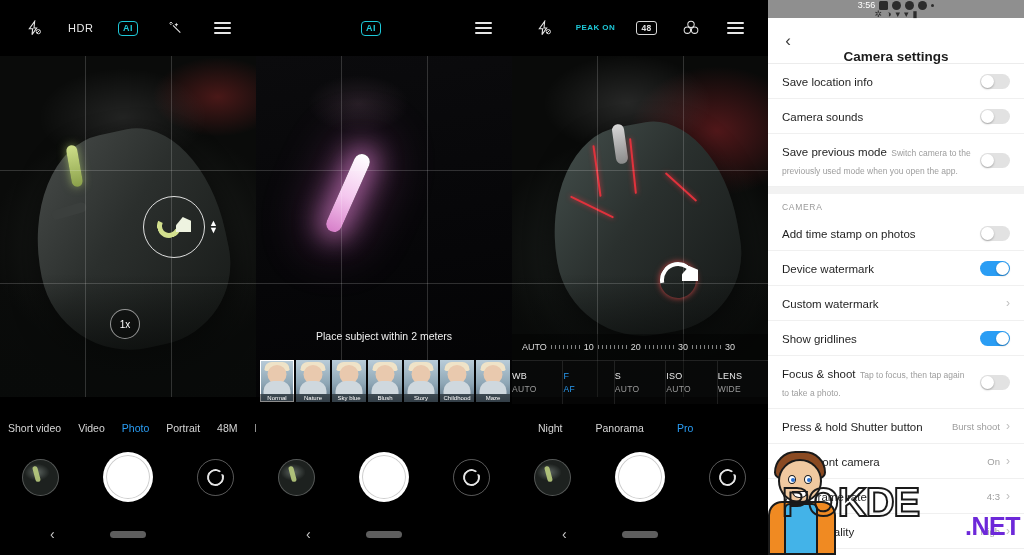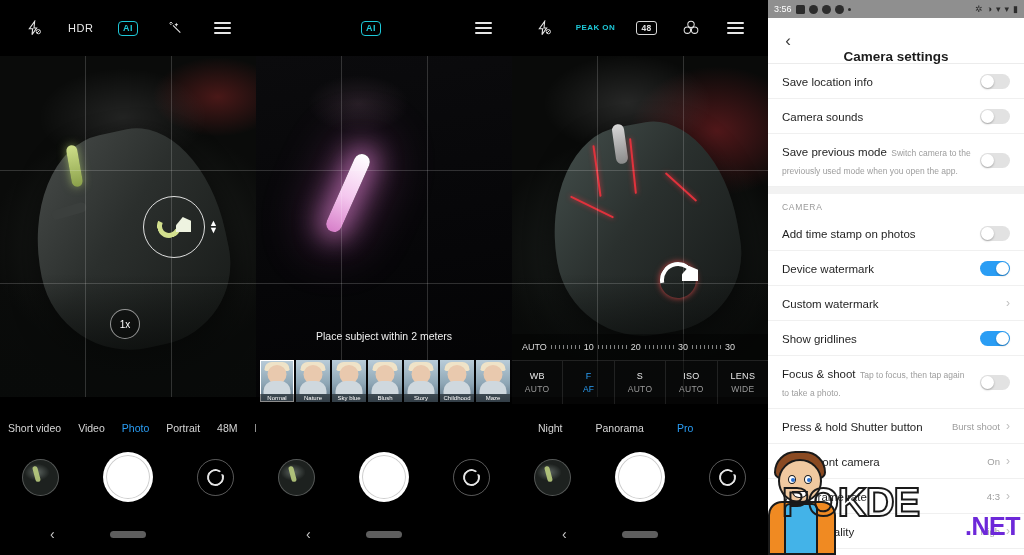--- a/index.html
+++ b/index.html
@@ -240,21 +240,21 @@
   }
   .ruler-inner { display: flex; align-items: center; gap: 4px; padding-left: 10px; }
   .ticks { display: flex; gap: 3px; align-items: center; }
   .ticks i { display: block; width: 1px; height: 4px; background: rgba(255,255,255,.5); }
   .pro-bar {
     position: absolute; left: 0; right: 0; top: 360px; height: 44px;
     display: flex; z-index: 6; background: rgba(10,10,10,.55);
     border-top: 1px solid rgba(255,255,255,.10);
   }
   .pro-cell {
-    flex: 1; display: flex; flex-direction: column; align-items: center;
+    flex: 1; display: flex; flex-direction: column; 
     justify-content: center; gap: 3px;
     border-right: 1px solid rgba(255,255,255,.10);
   }
   .pro-cell:last-child { border-right: none; }
   .pro-k { color: #e9e9e9; font-size: 9px; letter-spacing: .3px; }
   .pro-v { color: #9a9a9a; font-size: 8.5px; letter-spacing: .3px; }
   .pro-cell.active .pro-k, .pro-cell.active .pro-v { color: #2a9df4; }
 
   
   .modes {
@@ -315,21 +315,21 @@
   }
 
   
   .settings {
     position: relative; flex: 0 0 256px; width: 256px; height: 555px;
     background: #ffffff; overflow: hidden;
   }
   .statusbar {
     height: 18px; background: #8f8f8f; display: flex; align-items: center;
     justify-content: space-between; padding: 0 6px;
-    color: #fff; font-size: 9px;
+    color: #fff; font-size: 9px; flex-direction: column;
   }
   .sb-left, .sb-right { display: flex; align-items: center; gap: 4px; }
   .sb-icon {
     width: 9px; height: 9px; border-radius: 50%;
     background: #2c2c2c; display: inline-block;
   }
   .sb-icon.sq { border-radius: 1.5px; }
   .sb-icon.dot { width: 3px; height: 3px; }
   .sb-glyph { font-size: 9px; color: #2c2c2c; line-height: 1; }
   .set-header {

